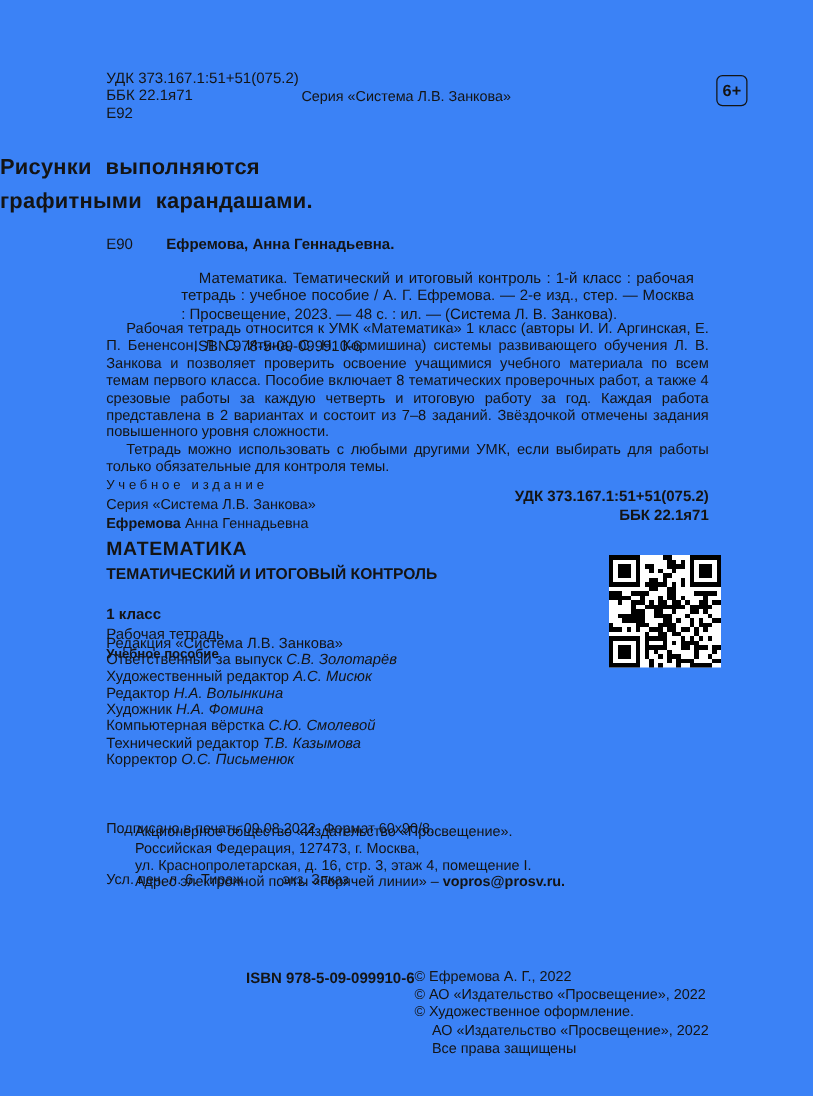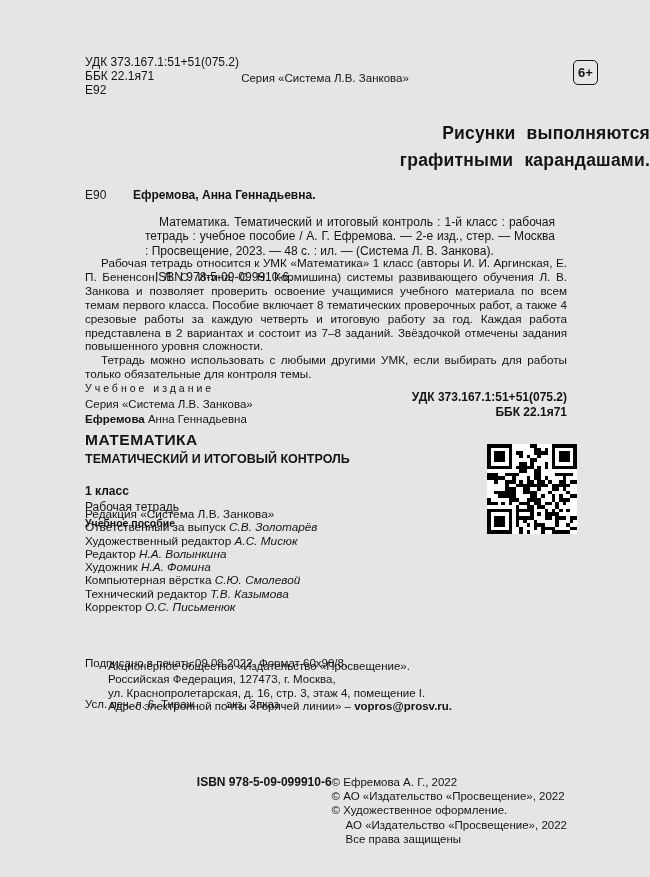--- a/index.html
+++ b/index.html
@@ -1,42 +1,41 @@
 <!DOCTYPE html>
 <html><head>
 <meta charset="utf-8">
 <style>
   html,body{margin:0;padding:0;background:#ffffff;}
   .page{
     position:relative;
     width:650px;height:877px;
-    background:#e5e5e5;
+    background:#3b82f6;
     color:#141414;
     font-family:"Liberation Sans",sans-serif;
     overflow:hidden;
   }
   .b{font-weight:bold;}
   .i{font-style:italic;}
 
   
   .codes-left{position:absolute;left:85px;top:55px;font-size:12px;line-height:14px;}
   .series-top{position:absolute;left:0;right:0;top:72px;text-align:center;font-size:11.5px;}
   .age-badge{
     position:absolute;right:52px;top:60px;width:23px;height:23px;
     border:1.6px solid #141414;border-radius:5px;
     display:flex;align-items:center;justify-content:center;
     font-size:13px;font-weight:bold;
   }
 
   
   .notice{
-    position:absolute;left:0;right:0;top:120px;text-align:right;
+    position:absolute;left:0;right:0;top:120px;text-align:left;
     font-size:17.5px;font-weight:bold;line-height:27px;word-spacing:6px;
     letter-spacing:.2px;
-    padding-left:34px;
   }
 
   
   .bib{position:absolute;left:85px;top:188px;width:482px;display:flex;font-size:12px;line-height:14.6px;}
   .bib-code{width:48px;flex:0 0 48px;}
   .bib-text{flex:1;text-align:justify;}
   .bib-author{font-weight:bold;}
   .bib-entry{margin:12px;text-indent:14px;}
   .bib-isbn{padding-left:22px;}
 

